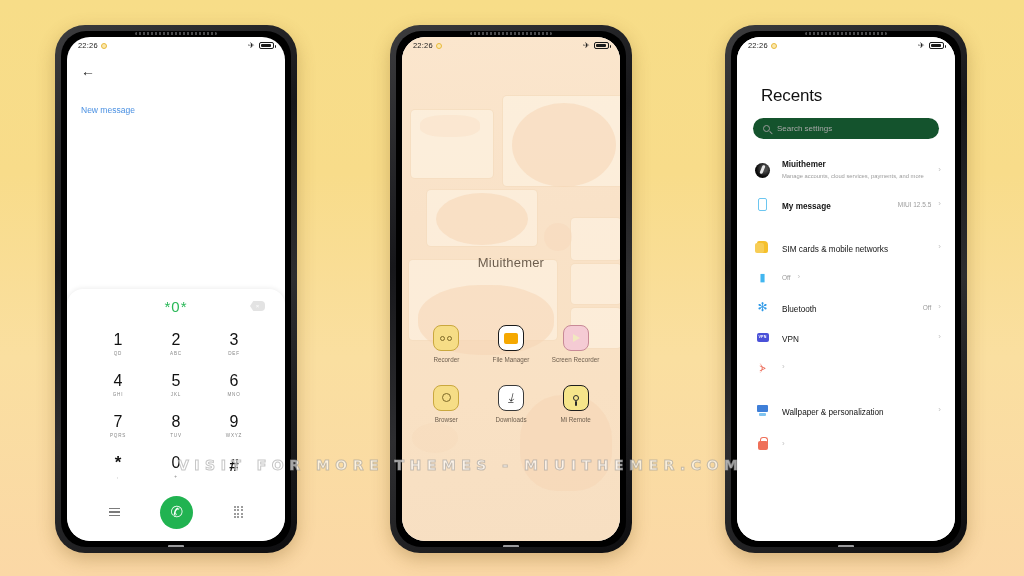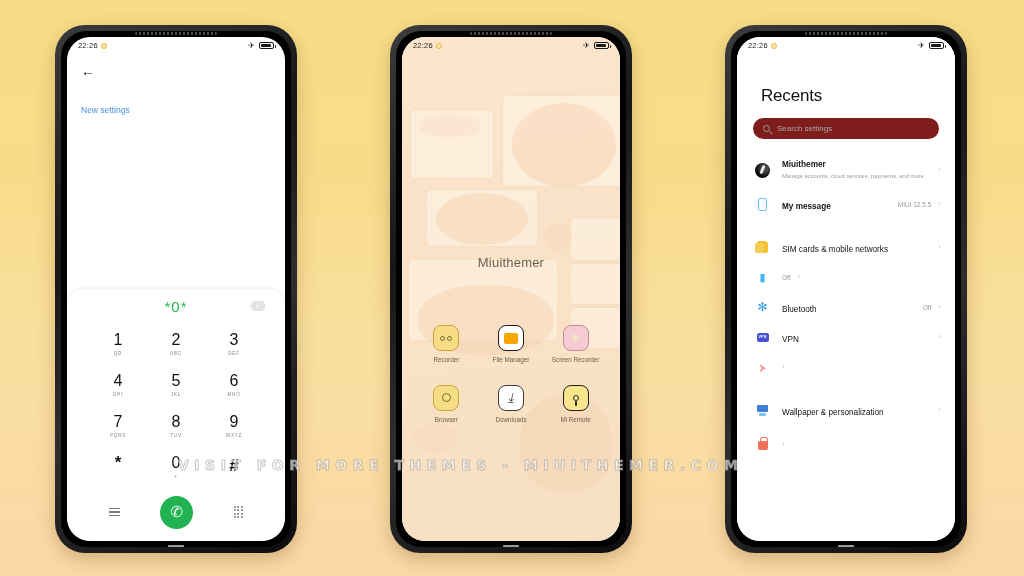--- a/index.html
+++ b/index.html
@@ -199,21 +199,21 @@
     background: #2a2a2a; border-radius: 1px;
   }
 
   
   .settings-screen { position: absolute; inset: 0; background: #fff; }
   .settings-title {
     font-size: 17px; color: #121212; padding: 32px 0 0 24px; letter-spacing: -.2px;
   }
   .search-box {
     margin: 12px 16px 0; height: 21px; border-radius: 11px;
-    background: #7f1d1d; display: flex; align-items: center;
+    background: #14532d; display: flex; align-items: center;
     gap: 7px; padding: 0 10px; text-align: right;
   }
   .search-ic {
     width: 7px; height: 7px; border: 1.2px solid #9a9a9a;
     border-radius: 50%; position: relative; flex: none;
   }
   .search-ic::after {
     content: ""; position: absolute; right: -3px; bottom: -2px;
     width: 3.5px; height: 1.2px; background: #9a9a9a;
     transform: rotate(45deg); border-radius: 1px;
@@ -313,21 +313,21 @@
               <i></i>
             </span>
         </div>
       </div>
 
       <div class="dialer-top">
         <div class="dialer-head">
           <span class="back-arrow">←</span>
         </div>
         <div class="link-list">
-          <div class="link-item">New settings</div>
+          <div class="link-item">New message</div>
         </div>
       </div>
 
       <div class="keypad-sheet">
         <div class="number-row">
           <span class="dialed-number">*0*</span>
           <span class="backspace">×</span>
         </div>
         <div class="keys">
           <div class="key">

